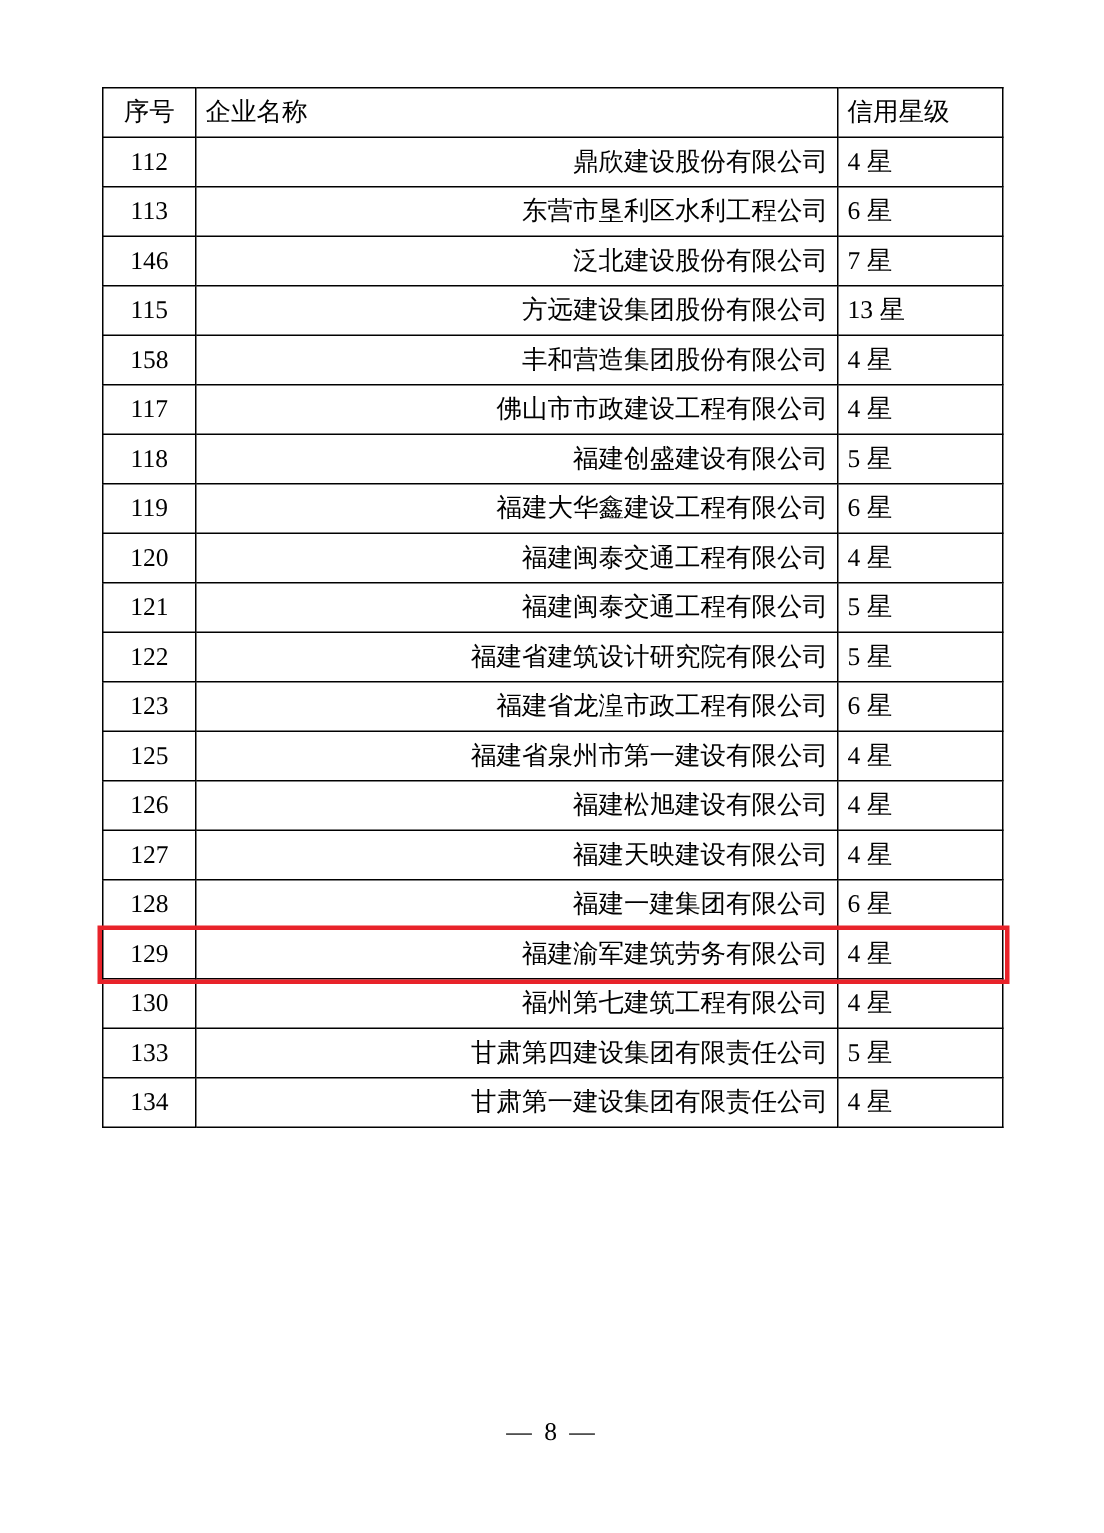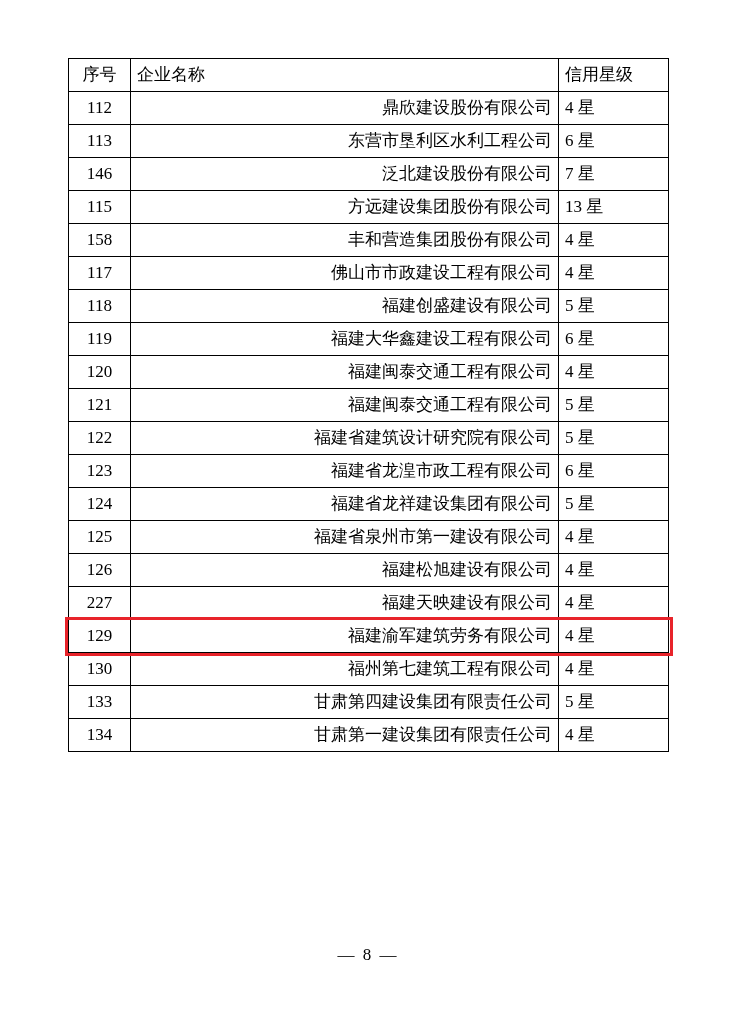--- a/index.html
+++ b/index.html
@@ -152,38 +152,38 @@
             <td class="col-no">122</td>
             <td class="col-name">福建省建筑设计研究院有限公司</td>
             <td class="col-star">5 星</td>
           </tr>
           <tr>
             <td class="col-no">123</td>
             <td class="col-name">福建省龙湟市政工程有限公司</td>
             <td class="col-star">6 星</td>
           </tr>
           <tr>
-            <td class="col-no">124</td>
-            <td class="col-name">福建省龙祥建设集团有限公司</td>
-            <td class="col-star">5 星</td>
-          </tr>
-          <tr>
             <td class="col-no">125</td>
             <td class="col-name">福建省泉州市第一建设有限公司</td>
             <td class="col-star">4 星</td>
           </tr>
           <tr>
             <td class="col-no">126</td>
             <td class="col-name">福建松旭建设有限公司</td>
             <td class="col-star">4 星</td>
           </tr>
           <tr>
-            <td class="col-no">227</td>
+            <td class="col-no">127</td>
             <td class="col-name">福建天映建设有限公司</td>
             <td class="col-star">4 星</td>
+          </tr>
+          <tr>
+            <td class="col-no">128</td>
+            <td class="col-name">福建一建集团有限公司</td>
+            <td class="col-star">6 星</td>
           </tr>
           <tr>
             <td class="col-no">129</td>
             <td class="col-name">福建渝军建筑劳务有限公司</td>
             <td class="col-star">4 星</td>
           </tr>
           <tr>
             <td class="col-no">130</td>
             <td class="col-name">福州第七建筑工程有限公司</td>
             <td class="col-star">4 星</td>

